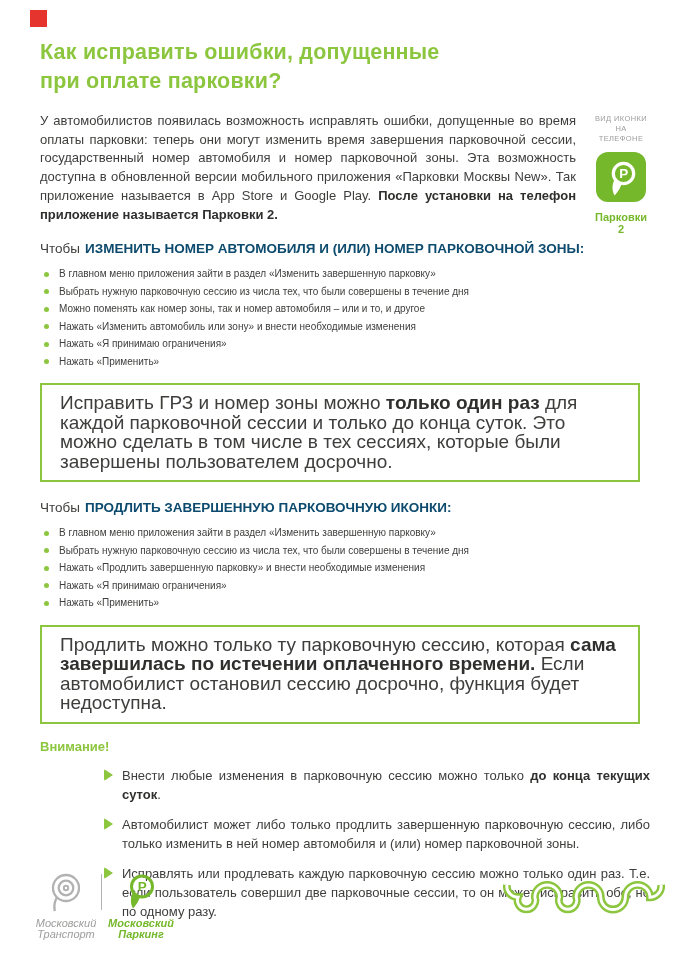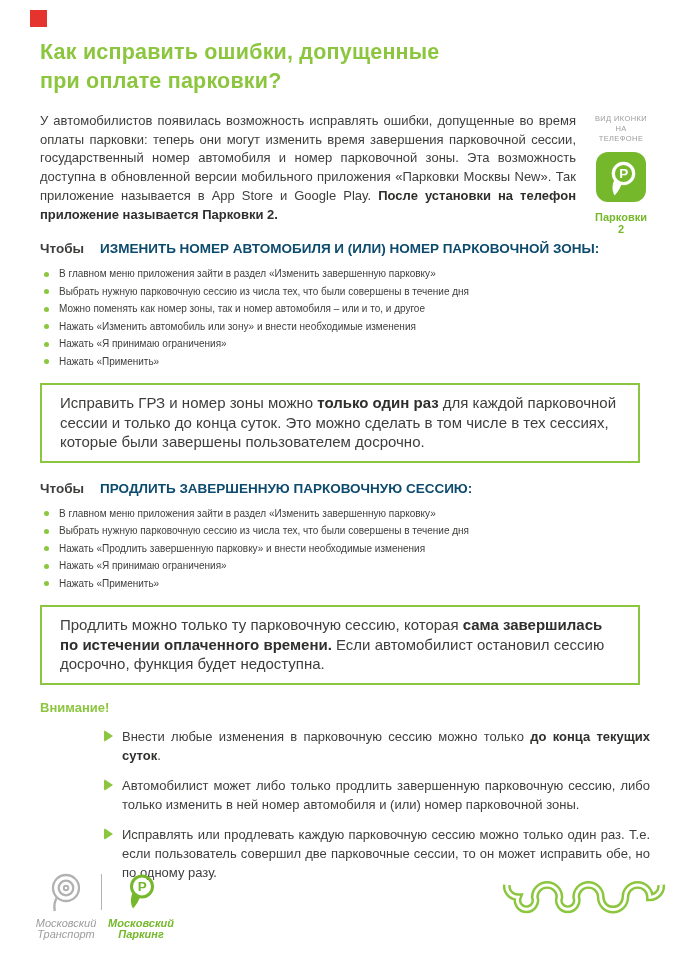--- a/index.html
+++ b/index.html
@@ -14,29 +14,29 @@
     white-space:pre-line;letter-spacing:.2px;margin:0;
   }
   .intro-row{display:flex;margin-top:16px;}
   .intro-text{width:536px;font-size:13px;line-height:18.7px;text-align:justify;margin:0;}
   .intro-text .b{font-weight:700;color:#2F2F2E;}
   .icon-col{width:58px;margin-left:auto;text-align:center;padding-top:2px;}
   .icon-caption{font-size:7.5px;line-height:10px;color:#9D9D9C;letter-spacing:.4px;white-space:pre-line;}
   .app-icon{margin-top:8px;}
   .app-icon-label{font-size:11px;font-weight:700;color:#76B82C;margin-top:5px;}
   .section-heading{margin-top:6px;font-size:13.5px;line-height:16px;}
-  .section-heading .prefix{color:#3E3E3D;font-weight:700;margin-right:16px;}
+  .section-heading .prefix{color:#3E3E3D;font-weight:400;margin-right:5px;}
   .section-heading .green{color:#0c4a6e;font-weight:700;}
   .sec2{margin-top:18px;}
   ul.bullets{list-style:none;margin:8px 0 0 0;padding:0;}
   ul.bullets li{position:relative;padding-left:19px;font-size:10px;line-height:17.5px;}
   .bullet-dot{position:absolute;left:4px;top:6.5px;width:5px;height:5px;border-radius:50%;background:#8CC63F;}
   .note-box{
     margin-top:13px;border:2px solid #8CC63F;padding:8px 18px 9px;width:560px;
-    font-size:15px;line-height:19.5px;
+    font-size:19px;line-height:19.5px;
   }
   .note-box .b{font-weight:700;color:#2F2F2E;}
   .attention{display:flex;margin-top:14px;}
   .attention-label{flex:none;width:62px;color:#8CC63F;font-weight:700;font-size:13px;padding-top:1px;}
   .attention-items{flex:1;margin-left:2px;margin-top:28px;}
   .attention-item{display:flex;margin-bottom:11px;}
   .arrow-icon{
     flex:none;width:0;height:0;margin-top:3px;
     border-top:6px solid transparent;border-bottom:6px solid transparent;
     border-left:9px solid #8CC63F;border-radius:2px;
@@ -90,21 +90,21 @@
       <li><span class="bullet-dot"></span><span>Нажать «Изменить автомобиль или зону» и внести необходимые изменения</span></li>
       <li><span class="bullet-dot"></span><span>Нажать «Я принимаю ограничения»</span></li>
       <li><span class="bullet-dot"></span><span>Нажать «Применить»</span></li>
     </ul>
 
     <div class="note-box">
       <span>Исправить ГРЗ и номер зоны можно </span><span class="b">только один раз</span><span> для каждой парковочной сессии и только до конца суток. Это можно сделать в том числе в тех сессиях, которые были завершены пользователем досрочно.</span>
     </div>
 
     <div class="section-heading sec2">
-      <span class="prefix">Чтобы</span><span class="green">ПРОДЛИТЬ ЗАВЕРШЕННУЮ ПАРКОВОЧНУЮ СЕССИЮ:</span>
+      <span class="prefix">Чтобы</span><span class="green">ПРОДЛИТЬ ЗАВЕРШЕННУЮ ПАРКОВОЧНУЮ ИКОНКИ:</span>
     </div>
 
     <ul class="bullets">
       <li><span class="bullet-dot"></span><span>В главном меню приложения зайти в раздел «Изменить завершенную парковку»</span></li>
       <li><span class="bullet-dot"></span><span>Выбрать нужную парковочную сессию из числа тех, что были совершены в течение дня</span></li>
       <li><span class="bullet-dot"></span><span>Нажать «Продлить завершенную парковку» и внести необходимые изменения</span></li>
       <li><span class="bullet-dot"></span><span>Нажать «Я принимаю ограничения»</span></li>
       <li><span class="bullet-dot"></span><span>Нажать «Применить»</span></li>
     </ul>
 

